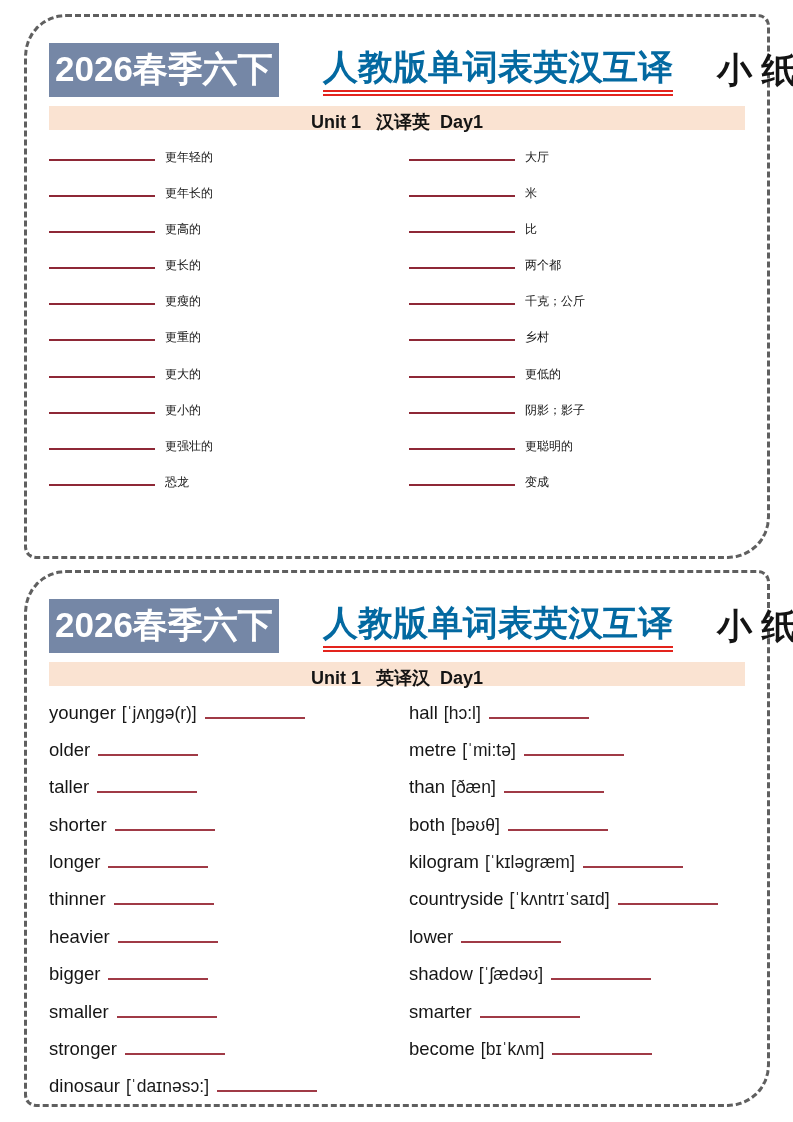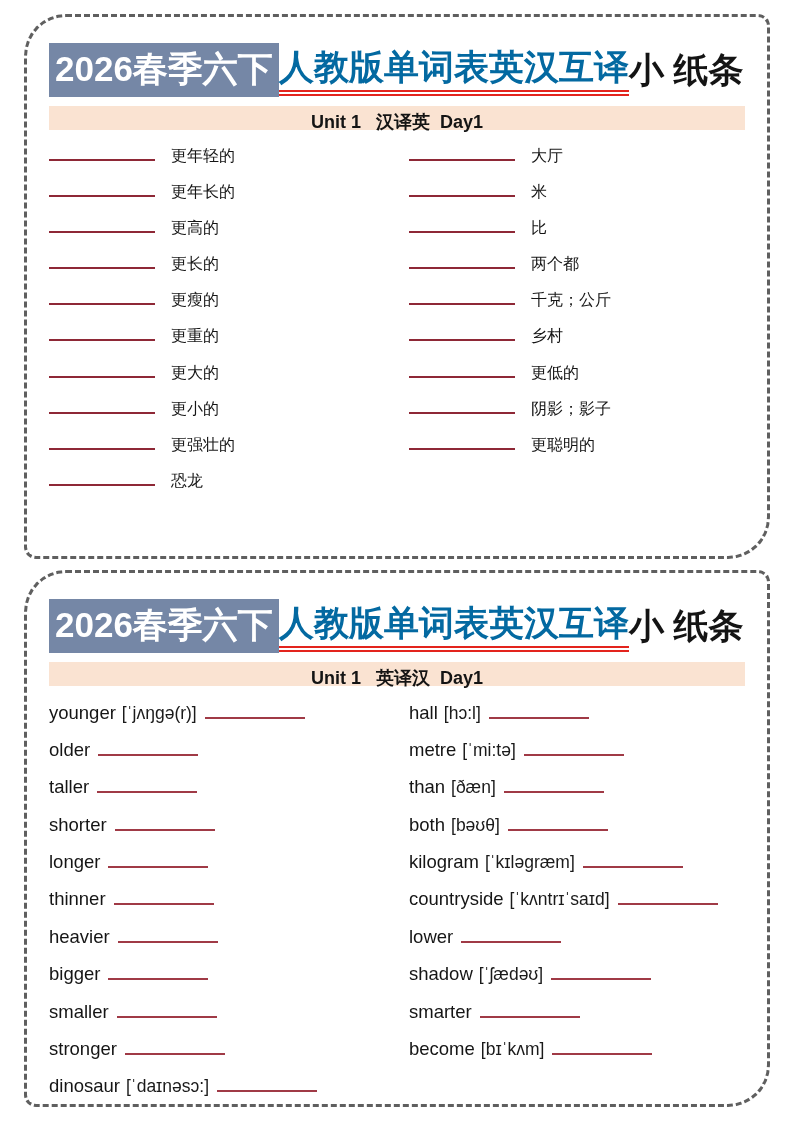--- a/index.html
+++ b/index.html
@@ -29,20 +29,21 @@
   #box2 { top: 570px; height: 537px; }
 
   .title-row {
     margin: 26px 0 0 0;
     font-size: 35px;
     font-weight: bold;
     white-space: pre;
     display: flex;
     align-items: center;
     line-height: 1.3;
+    gap: 44px;
   }
   .badge {
     background: #7587a6;
     color: #ffffff;
     padding: 3px 6px 5px 6px;
   }
   .highlight {
     color: #0369a1;
     border-bottom: 6px double #e3241d;
     padding-bottom: 1px;
@@ -75,22 +76,22 @@
   .blank-a {
     width: 106px;
     border-bottom: 2px solid #8e2836;
   }
   .blank-b {
     width: 100px;
     border-bottom: 2px solid #a03a46;
     margin-left: 8px;
   }
   .zh {
-    margin-left: 16px;
-    font-size: 16px;
+    margin-left: 10px;
+    font-size: 12px;
     color: #151515;
   }
   .en {
     font-size: 18.5px;
     color: #151515;
   }
   .ipa {
     margin-left: 6px;
     font-size: 17.5px;
     color: #1a1a1a;
@@ -123,20 +124,21 @@
       <div class="col col-right">
         <div class="trow"><span class="blank blank-a"></span><span class="zh">大厅</span></div>
         <div class="trow"><span class="blank blank-a"></span><span class="zh">米</span></div>
         <div class="trow"><span class="blank blank-a"></span><span class="zh">比</span></div>
         <div class="trow"><span class="blank blank-a"></span><span class="zh">两个都</span></div>
         <div class="trow"><span class="blank blank-a"></span><span class="zh">千克；公斤</span></div>
         <div class="trow"><span class="blank blank-a"></span><span class="zh">乡村</span></div>
         <div class="trow"><span class="blank blank-a"></span><span class="zh">更低的</span></div>
         <div class="trow"><span class="blank blank-a"></span><span class="zh">阴影；影子</span></div>
         <div class="trow"><span class="blank blank-a"></span><span class="zh">更聪明的</span></div>
+        <div class="trow"><span class="blank blank-a"></span><span class="zh">变成</span></div>
       </div>
     </div>
   </div>
 
   <div class="sheet-box" id="box2">
     <div class="title-row">
       <span class="badge">2026春季六下</span><span class="highlight">人教版单词表英汉互译</span><span class="suffix">小 纸条</span>
     </div>
     <div class="unit-bar">Unit 1   英译汉  Day1</div>
     <div class="cols">

